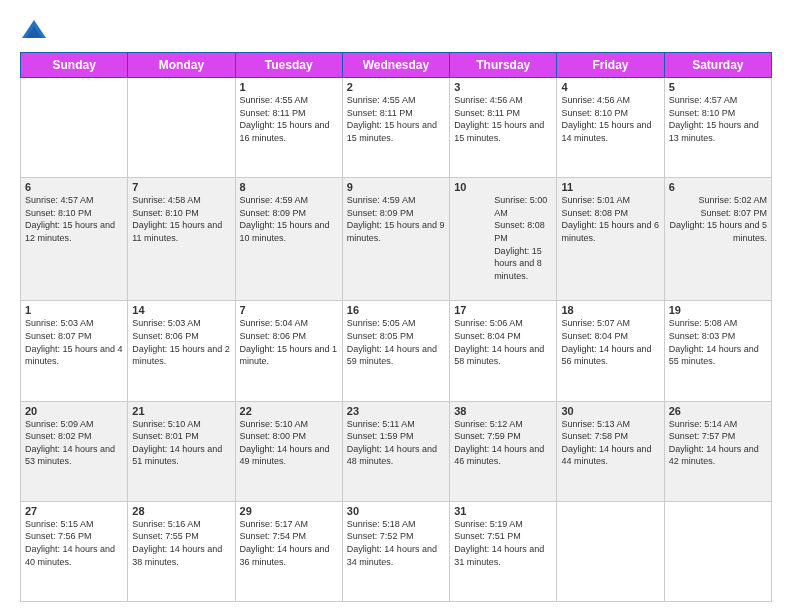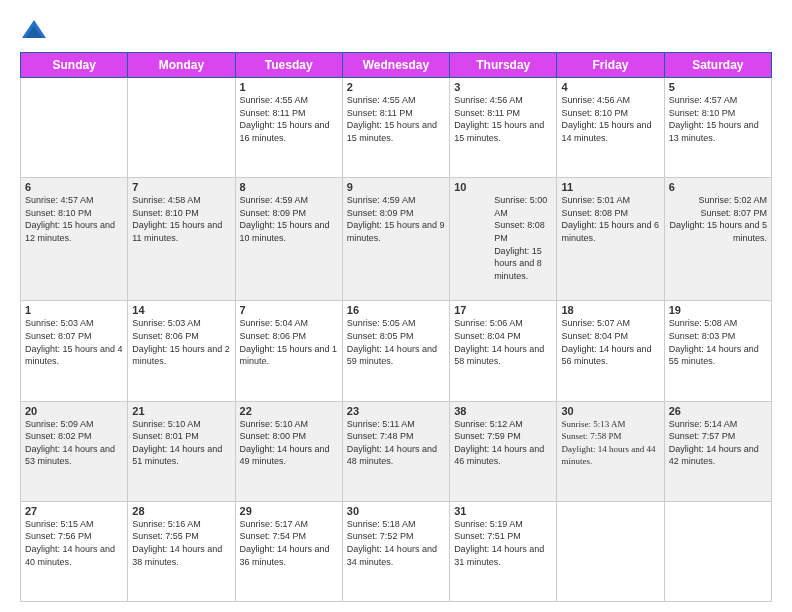--- a/index.html
+++ b/index.html
@@ -276,32 +276,32 @@
           </td>
           <td>
             <span class="day-num">22</span>
             <div class="day-info" style="white-space: pre-line;">Sunrise: 5:10 AM
 Sunset: 8:00 PM
 Daylight: 14 hours and 49 minutes.</div>
           </td>
           <td>
             <span class="day-num">23</span>
             <div class="day-info" style="white-space: pre-line;">Sunrise: 5:11 AM
-Sunset: 7:48 PM
+Sunset: 1:59 PM
 Daylight: 14 hours and 48 minutes.</div>
           </td>
           <td>
             <span class="day-num">38</span>
             <div class="day-info" style="white-space: pre-line;">Sunrise: 5:12 AM
 Sunset: 7:59 PM
 Daylight: 14 hours and 46 minutes.</div>
           </td>
           <td>
             <span class="day-num">30</span>
-            <div class="day-info" style="white-space: pre-line; font-family: Liberation Serif, serif;">Sunrise: 5:13 AM
+            <div class="day-info" style="white-space: pre-line;">Sunrise: 5:13 AM
 Sunset: 7:58 PM
 Daylight: 14 hours and 44 minutes.</div>
           </td>
           <td>
             <span class="day-num">26</span>
             <div class="day-info" style="white-space: pre-line;">Sunrise: 5:14 AM
 Sunset: 7:57 PM
 Daylight: 14 hours and 42 minutes.</div>
           </td>
         </tr>

